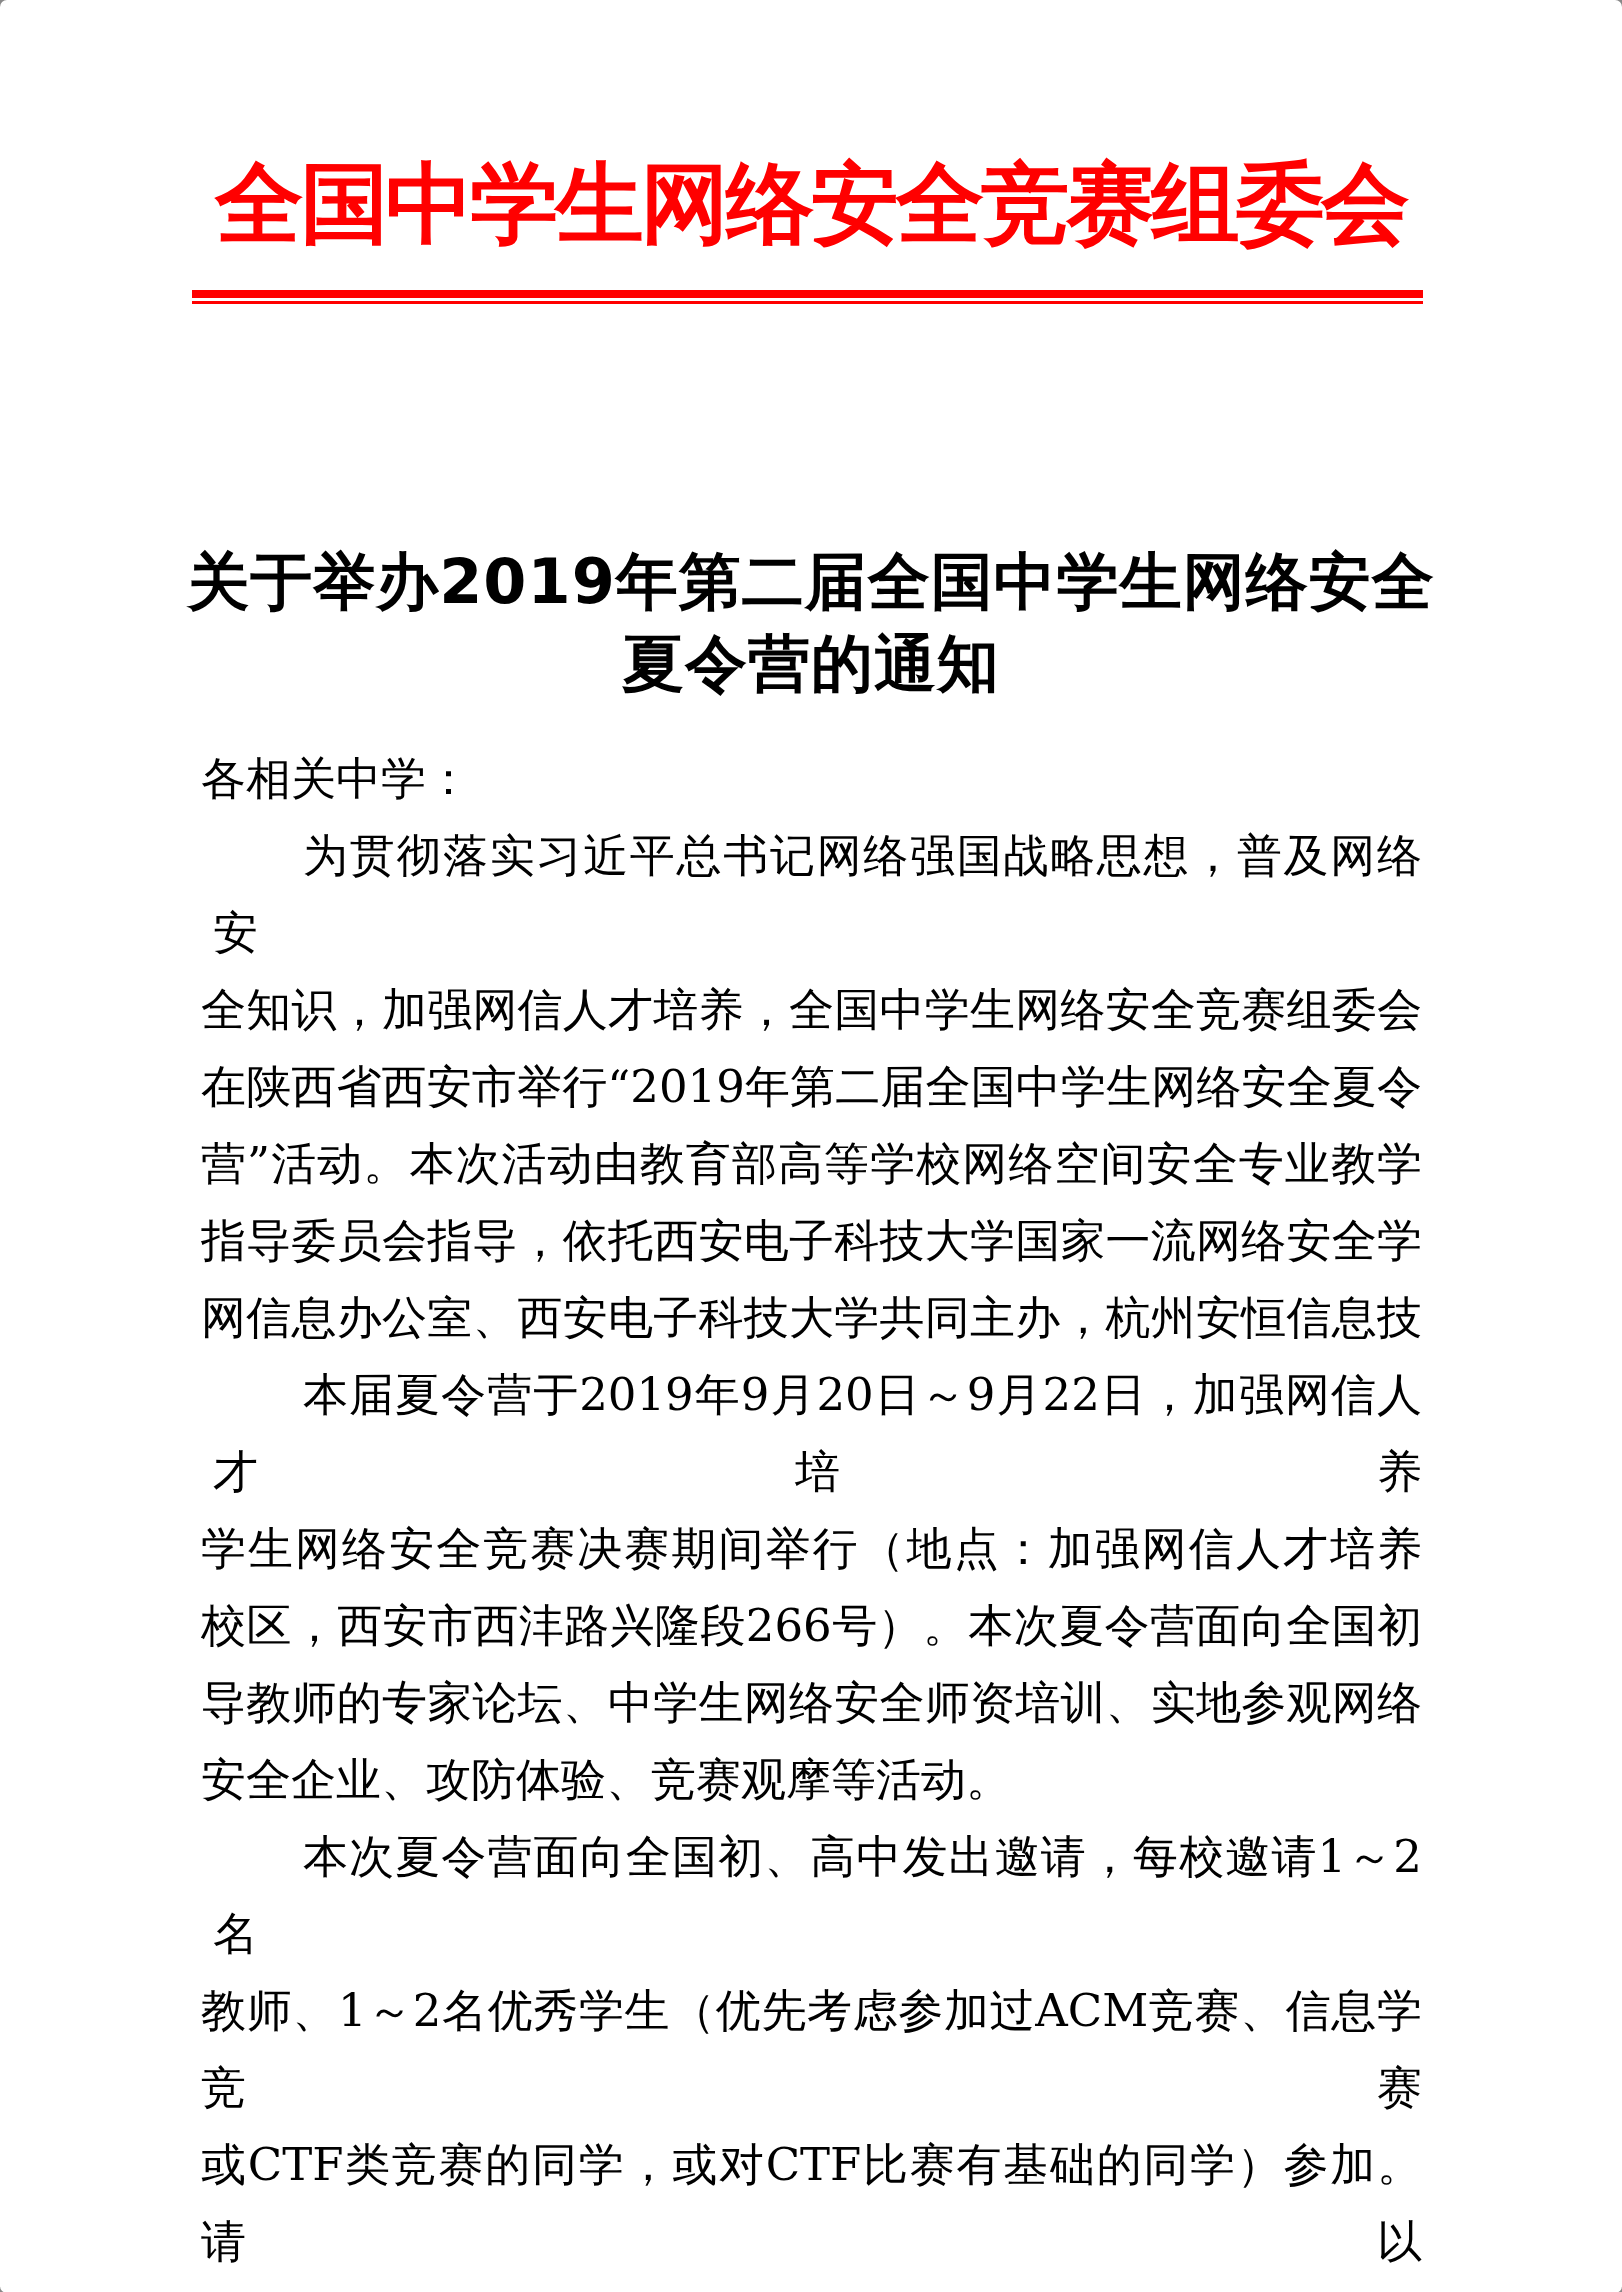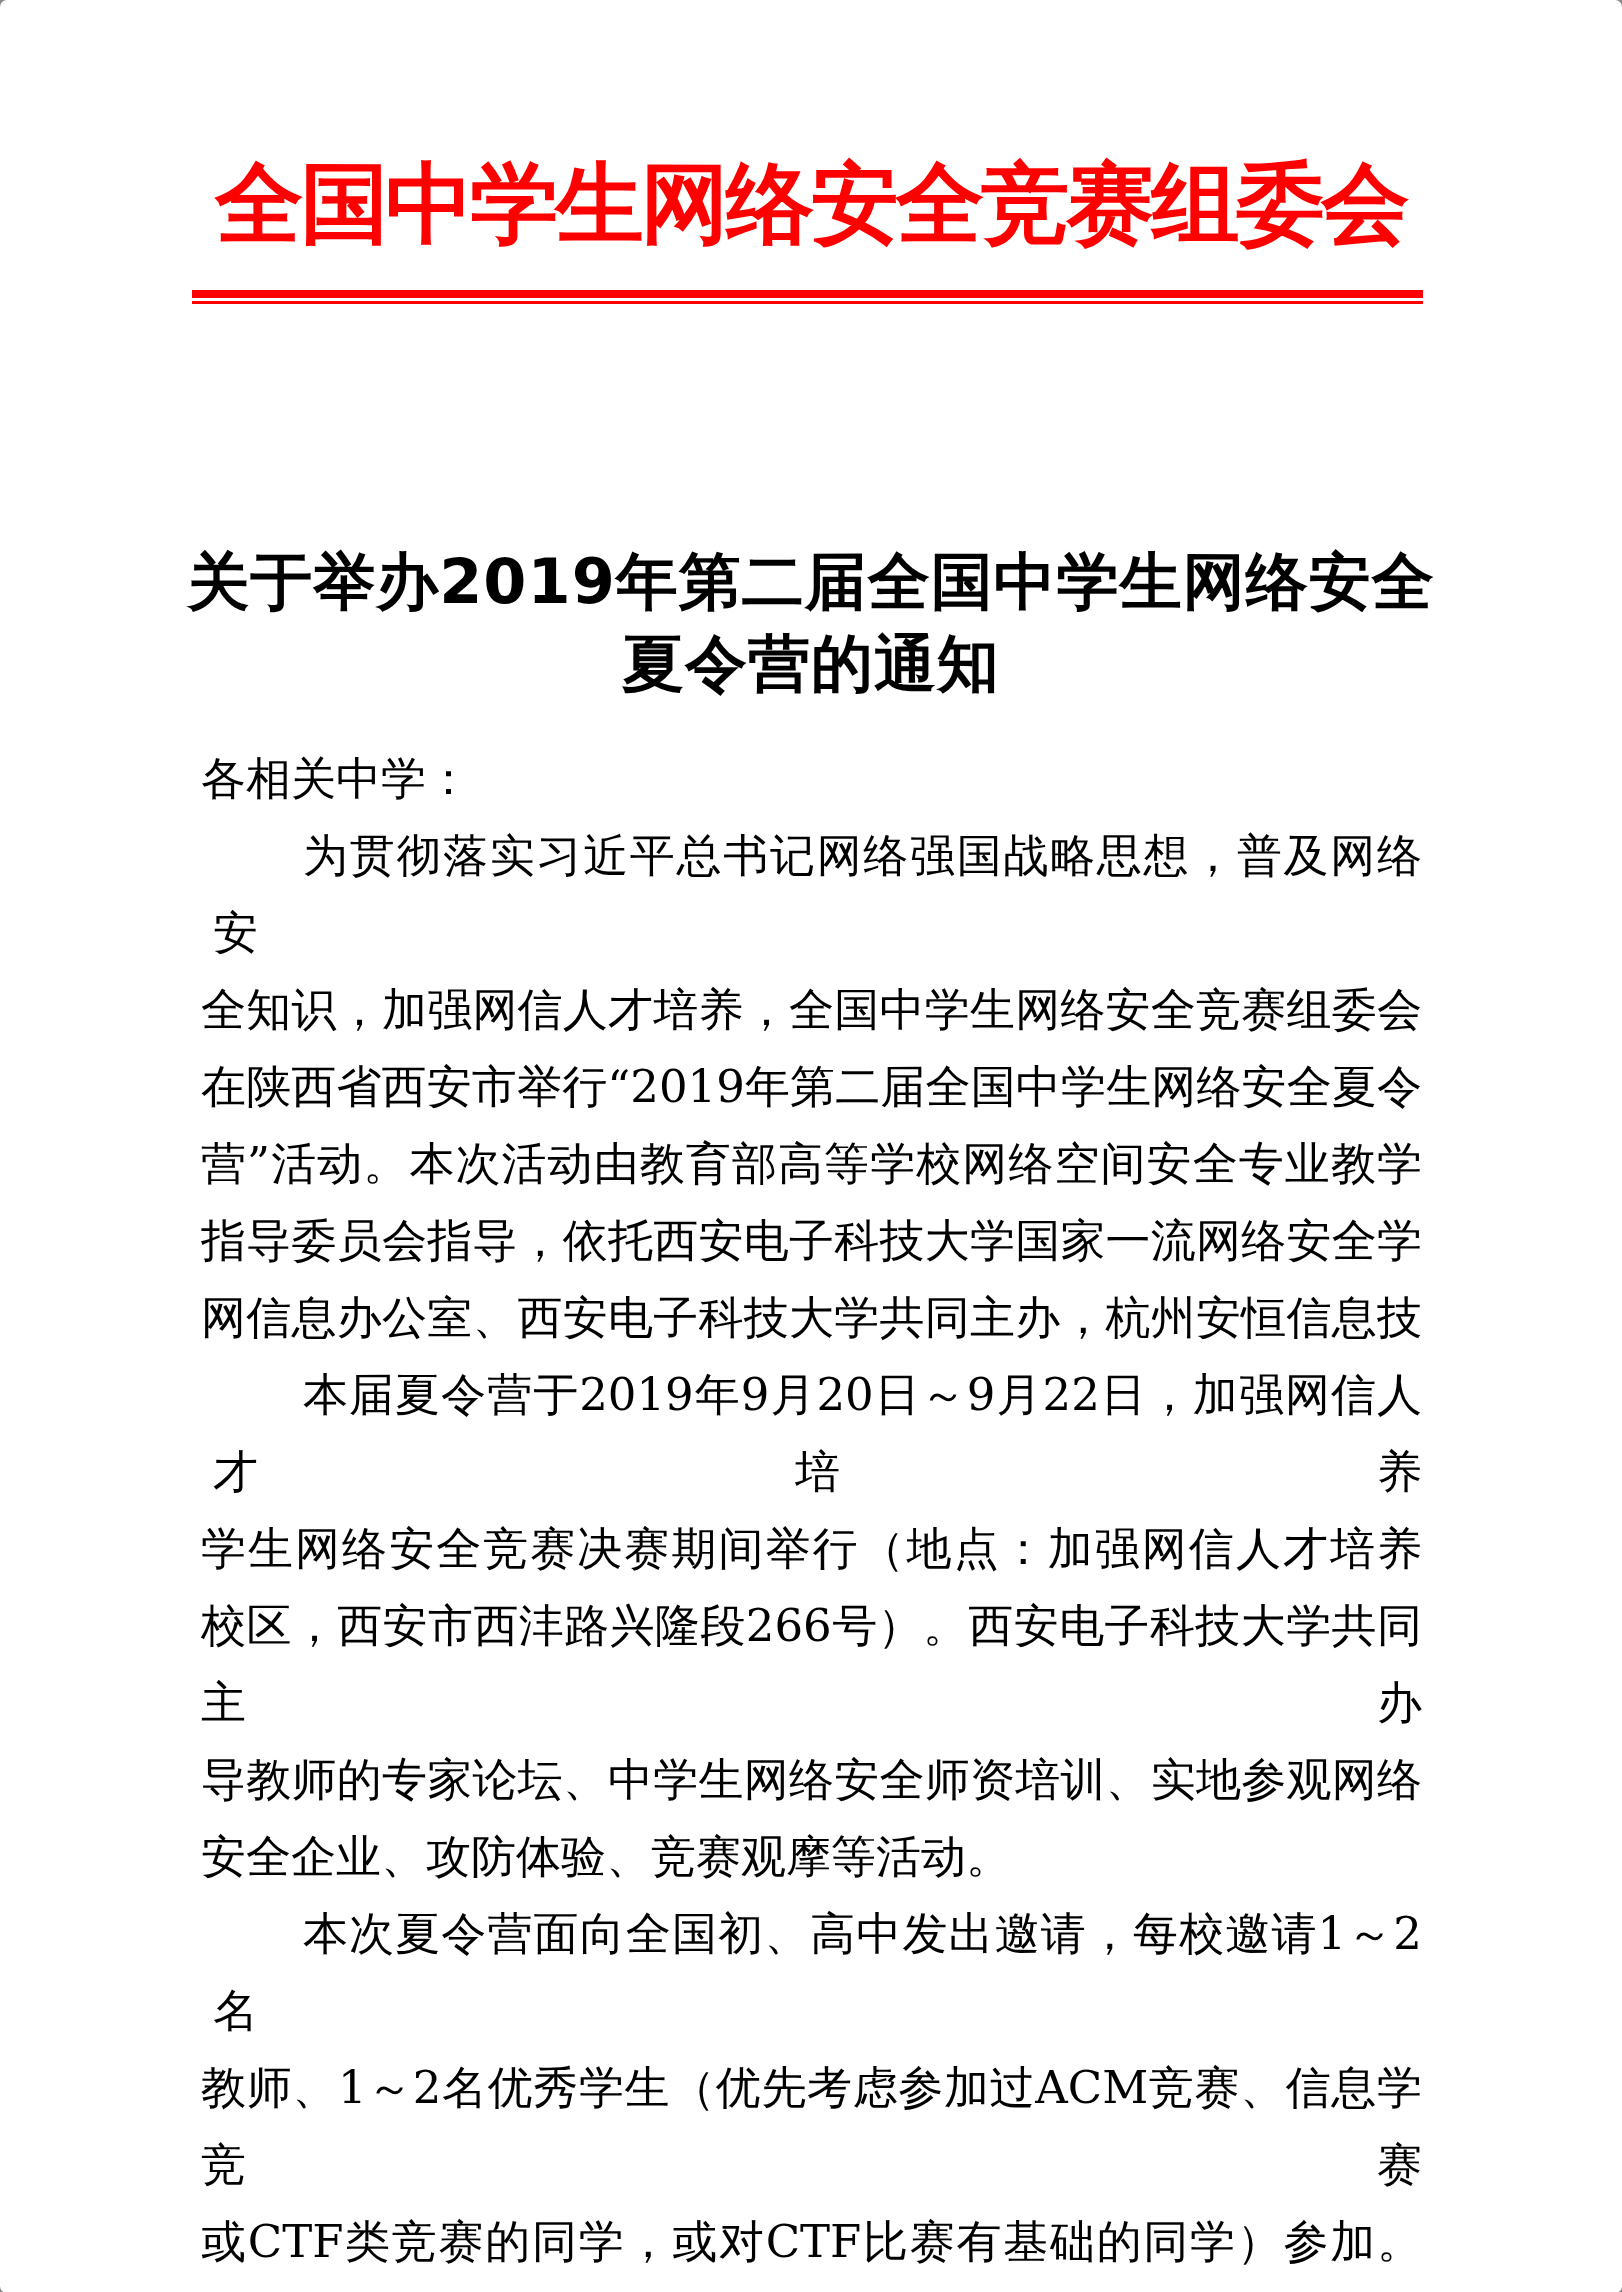--- a/index.html
+++ b/index.html
@@ -109,21 +109,21 @@
         <div class="line fill indent">为贯彻落实习近平总书记网络强国战略思想，普及网络安</div>
         <div class="line fill">全知识，加强网信人才培养，全国中学生网络安全竞赛组委会</div>
         <div class="line fill">在陕西省西安市举行“2019年第二届全国中学生网络安全夏令</div>
         <div class="line fill">营”活动。本次活动由教育部高等学校网络空间安全专业教学</div>
         <div class="line fill">指导委员会指导，依托西安电子科技大学国家一流网络安全学</div>
         <div class="line fill">网信息办公室、西安电子科技大学共同主办，杭州安恒信息技</div>
       </div>
       <div>
         <div class="line fill indent">本届夏令营于2019年9月20日～9月22日，加强网信人才培养</div>
         <div class="line fill">学生网络安全竞赛决赛期间举行（地点：加强网信人才培养</div>
-        <div class="line fill">校区，西安市西沣路兴隆段266号）。西安电子科技大学共同主办</div>
+        <div class="line fill">校区，西安市西沣路兴隆段266号）。本次夏令营面向全国初</div>
         <div class="line fill">导教师的专家论坛、中学生网络安全师资培训、实地参观网络</div>
         <div class="line">安全企业、攻防体验、竞赛观摩等活动。</div>
       </div>
       <div>
         <div class="line fill indent">本次夏令营面向全国初、高中发出邀请，每校邀请1～2名</div>
         <div class="line fill">教师、1～2名优秀学生（优先考虑参加过ACM竞赛、信息学竞赛</div>
         <div class="line fill">或CTF类竞赛的同学，或对CTF比赛有基础的同学）参加。请以</div>
       </div>
     </div>
 

